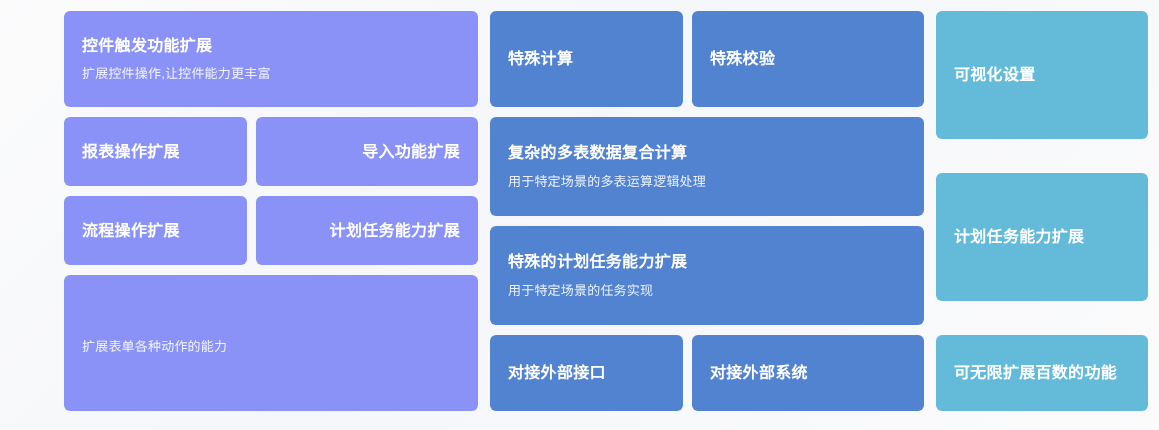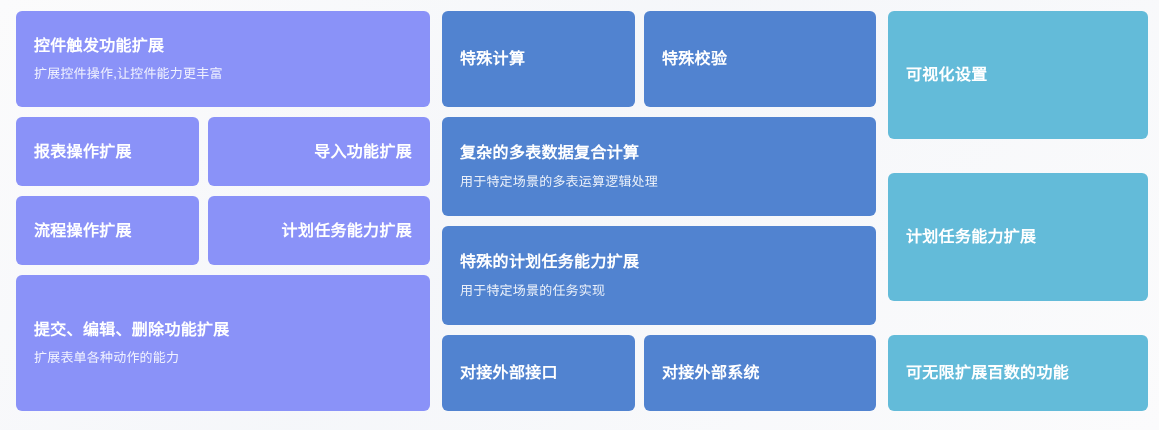--- a/index.html
+++ b/index.html
@@ -28,20 +28,21 @@
 
   .board {
     position: absolute;
     inset: 0;
     z-index: 1;
     display: flex;
     align-items: stretch;
     padding: 11px 11px 19px 16px;
     box-sizing: border-box;
     gap: 12px;
+    margin-left: 48px;
   }
 
   .column {
     display: flex;
     flex-direction: column;
     gap: 10px;
   }
 
   .col-left  { width: 414px; }
   .col-mid   { width: 434px; }
@@ -124,21 +125,20 @@
     <div class="row">
       <div class="card purple align-left h-93" style="width:183px">
         <div class="card-title">流程操作扩展</div>
       </div>
       <div class="card purple align-right h-93" style="width:222px">
         <div class="card-title">计划任务能力扩展</div>
       </div>
     </div>
 
     <div class="card purple has-sub align-left grow">
-      <div class="card-title">提交、编辑、删除功能扩展</div>
       <div class="card-sub">扩展表单各种动作的能力</div>
     </div>
 
   </div>
 
   <div class="column col-mid">
 
     <div class="row">
       <div class="card blue align-left h-96" style="width:193px">
         <div class="card-title">特殊计算</div>

